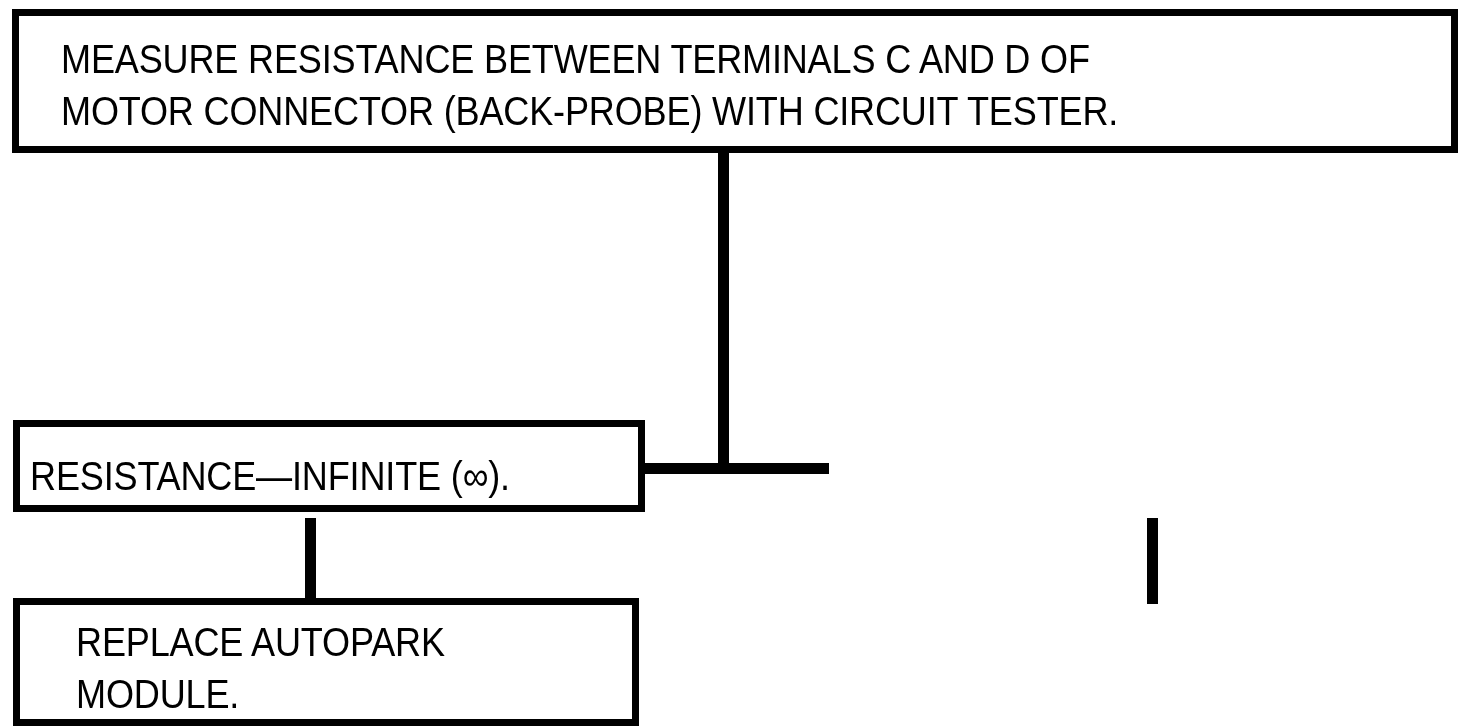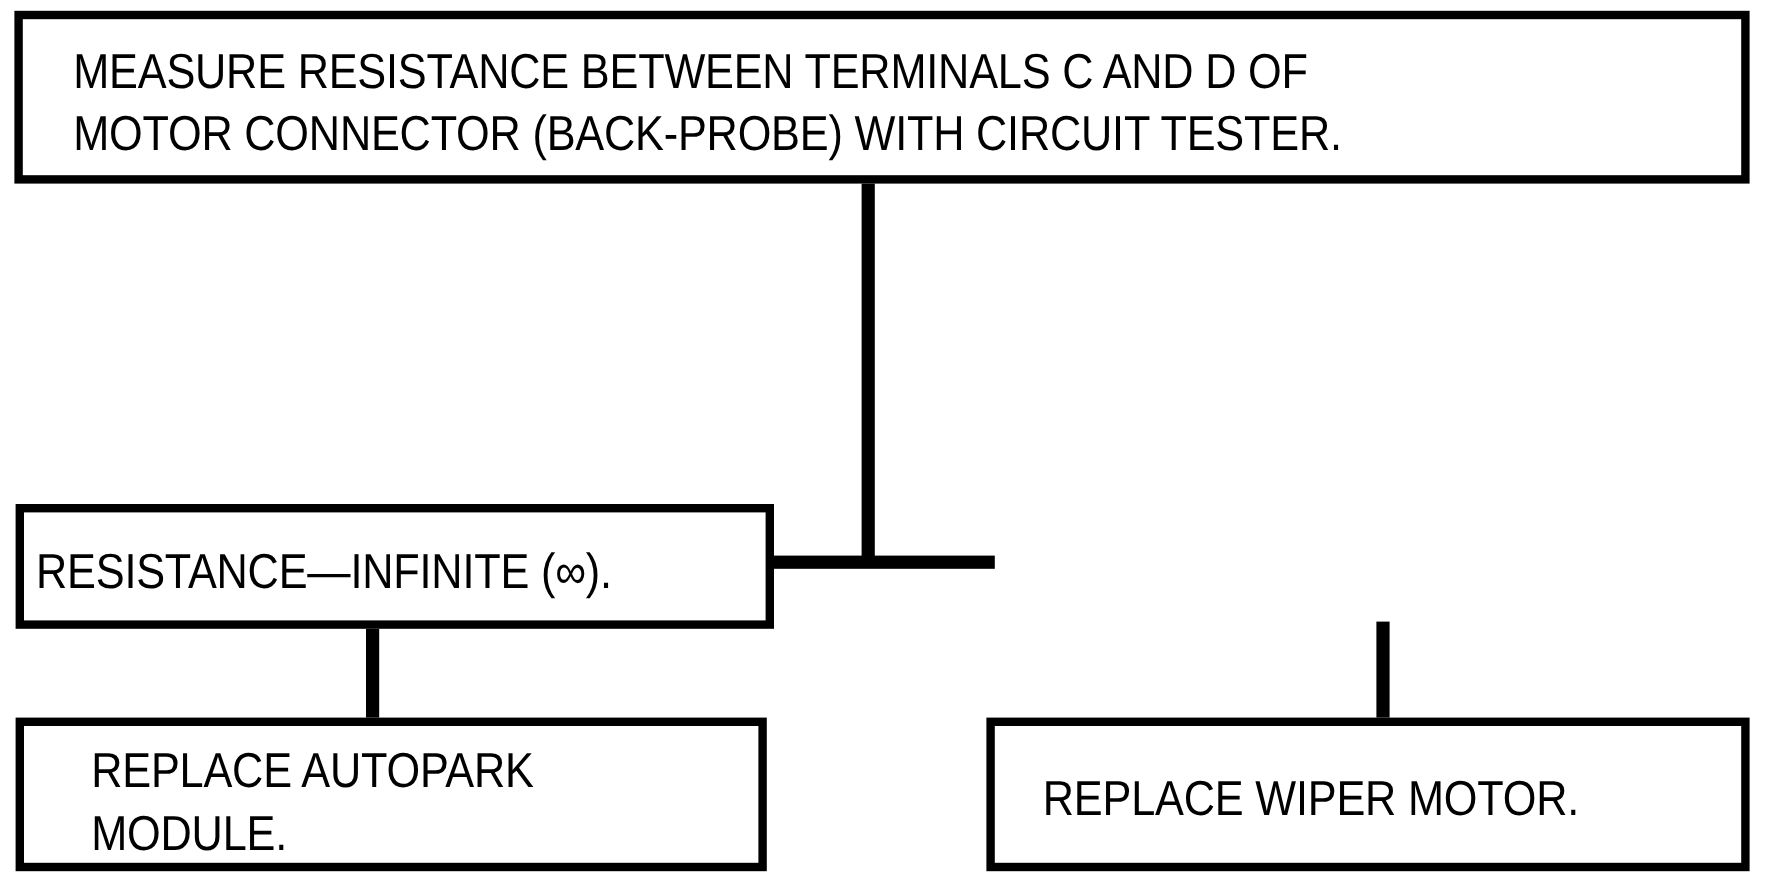--- a/index.html
+++ b/index.html
@@ -50,21 +50,21 @@
     top: 17px;
     font-size: 41px;
     line-height: 1.27;
   }
 
   
   #node-resistance-infinite {
     left: 13px;
     top: 420px;
     width: 632px;
-    height: 104px;
+    height: 92px;
   }
   #node-resistance-infinite .node-text {
     left: 10px;
     top: 26px;
     font-size: 41px;
   }
 
   #node-resistance-zero {
     left: 822px;
     top: 420px;
@@ -156,17 +156,14 @@
   <div class="node" id="node-resistance-infinite">
     <div class="node-text">RESISTANCE—INFINITE (∞).</div>
   </div>
 
 
   <div class="node" id="node-replace-autopark">
     <div class="node-text">REPLACE AUTOPARK
 MODULE.</div>
   </div>
 
-  <div class="node" id="node-replace-wiper">
-    <div class="node-text">REPLACE WIPER MOTOR.</div>
-  </div>
 
 </div>
 
 </body></html>

